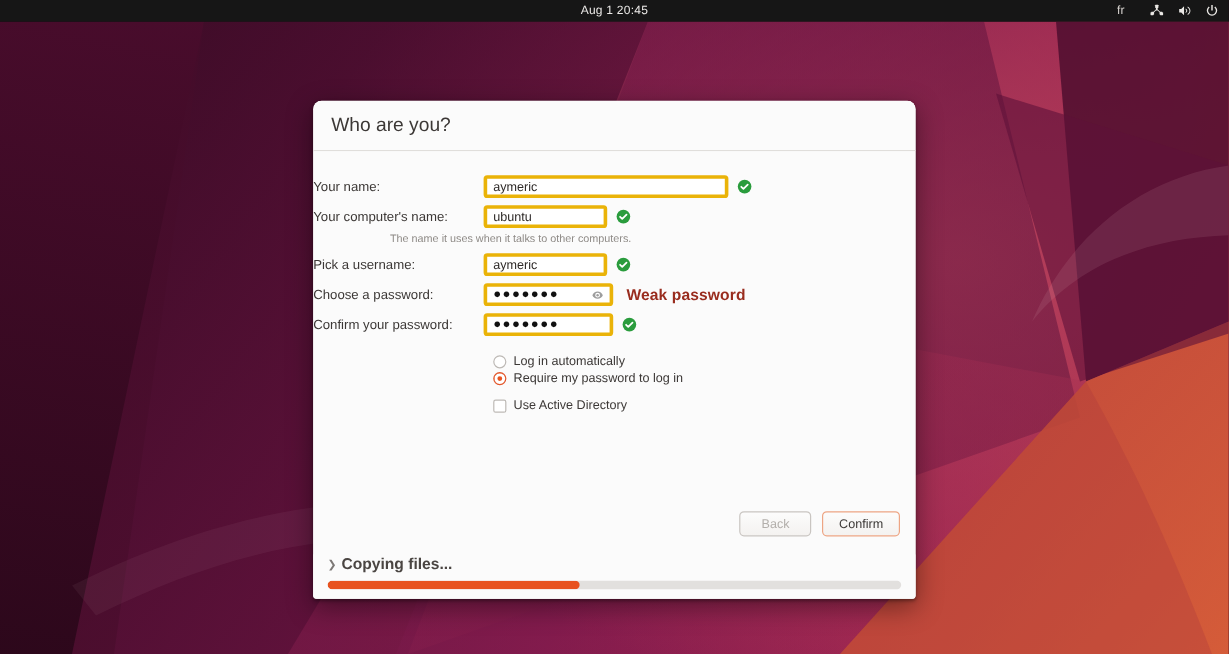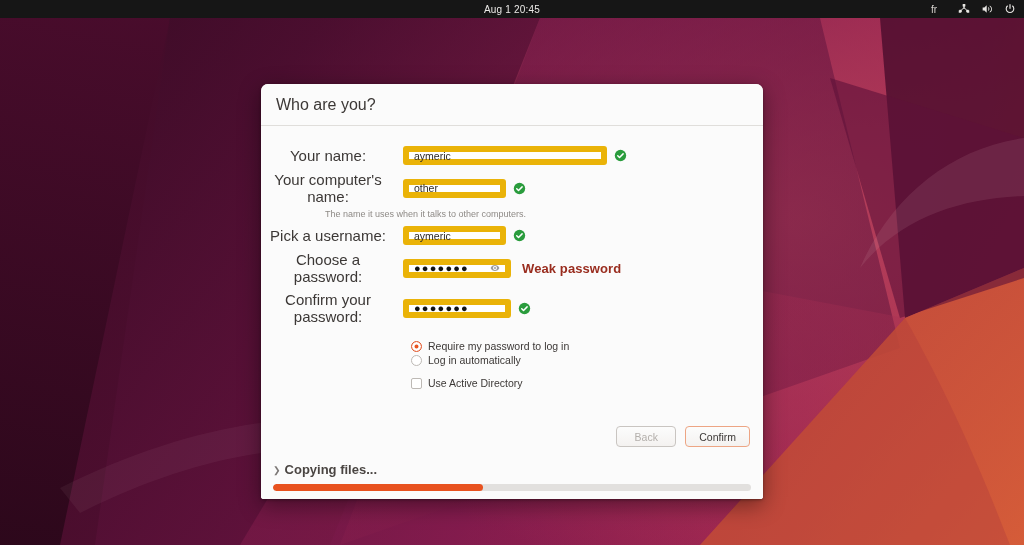--- a/index.html
+++ b/index.html
@@ -59,25 +59,25 @@
     border-bottom:1px solid #e0dedb;
   }
   #pagehead h1{ font-size:16px; font-weight:normal; color:#3c3836; }
 
   #content{ flex:1 1 auto; position:relative; background:#fbfbfb; }
 
   
   .form{ position:absolute; left:0; top:20px; width:100%; }
   .row{ display:flex; align-items:center; margin-bottom:6px; }
   .row .lbl{
-    width:142px; text-align:center; padding-right:8px;
-    font-size:15px; color:#3c3836;
+    width:142px; text-align:left; padding-right:8px;
+    font-size:11px; color:#3c3836;
   }
   .fld{
-    height:19px; border:6px solid #eab308; border-radius:3px;
+    height:19px; border:3px solid #eab308; border-radius:3px;
     background:#fff; font-size:10.5px; color:#2e2a28;
     padding:0 5px; display:flex; align-items:center;
     font-family:"Liberation Sans", sans-serif;
   }
   .fld.wide{ width:204px; }
   .fld.mid{ width:103px; }
   .fld.pwd{ width:108px; justify-content:space-between; }
   .dots{ letter-spacing:1.2px; font-size:11px; color:#111; line-height:1; }
   .eye{ width:10px; height:10px; opacity:.38; flex:0 0 10px; }
   .ok{ width:13px; height:13px; margin-left:7px; flex:0 0 13px; }
@@ -222,21 +222,21 @@
         <div class="lbl">Your name:</div>
         <div class="fld wide">aymeric</div>
         <svg class="ok" viewBox="0 0 16 16">
             <circle cx="8" cy="8" r="7" fill="#2a9c3d"></circle>
             <path d="M4.6 8.2l2.2 2.2 4.4-4.4" stroke="#fff" stroke-width="1.8" fill="none" stroke-linecap="round" stroke-linejoin="round"></path>
           </svg>
       </div>
 
       <div class="row">
         <div class="lbl">Your computer's name:</div>
-        <div class="fld mid">other</div>
+        <div class="fld mid">ubuntu</div>
         <svg class="ok" viewBox="0 0 16 16">
             <circle cx="8" cy="8" r="7" fill="#2a9c3d"></circle>
             <path d="M4.6 8.2l2.2 2.2 4.4-4.4" stroke="#fff" stroke-width="1.8" fill="none" stroke-linecap="round" stroke-linejoin="round"></path>
           </svg>
       </div>
       <div class="hint">The name it uses when it talks to other computers.</div>
 
       <div class="row">
         <div class="lbl">Pick a username:</div>
         <div class="fld mid">aymeric</div>
@@ -265,26 +265,26 @@
         </div>
         <svg class="ok" viewBox="0 0 16 16">
             <circle cx="8" cy="8" r="7" fill="#2a9c3d"></circle>
             <path d="M4.6 8.2l2.2 2.2 4.4-4.4" stroke="#fff" stroke-width="1.8" fill="none" stroke-linecap="round" stroke-linejoin="round"></path>
           </svg>
       </div>
 
       <div class="spacer8"></div>
 
       <div class="opt">
+        <span class="radio"></span>
+        <span class="txt">Log in automatically</span>
+      </div>
+      <div class="opt">
         <span class="radio on"></span>
         <span class="txt">Require my password to log in</span>
-      </div>
-      <div class="opt">
-        <span class="radio"></span>
-        <span class="txt">Log in automatically</span>
       </div>
 
       <div class="spacer8"></div>
 
       <div class="opt">
         <span class="cbx"></span>
         <span class="txt">Use Active Directory</span>
       </div>
     </div>
 

